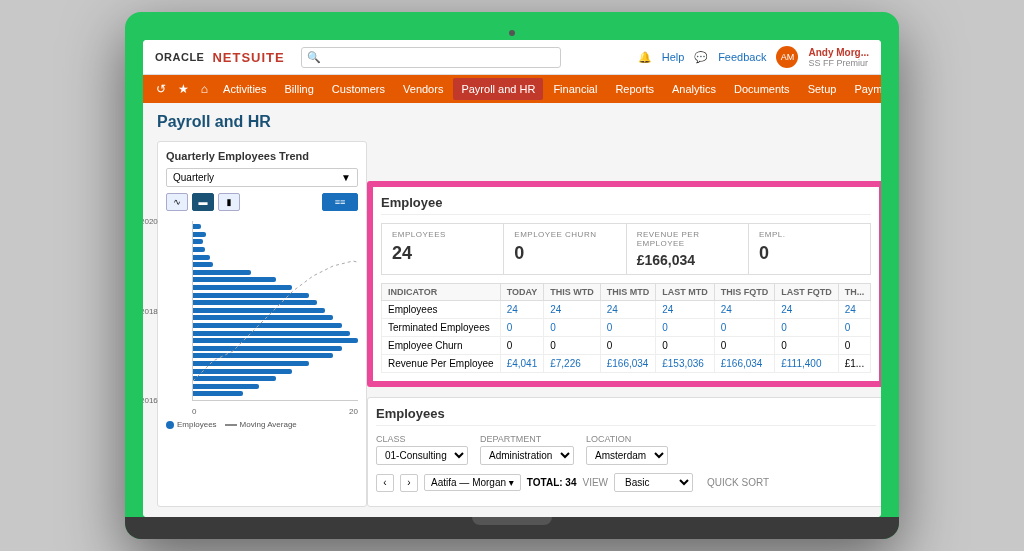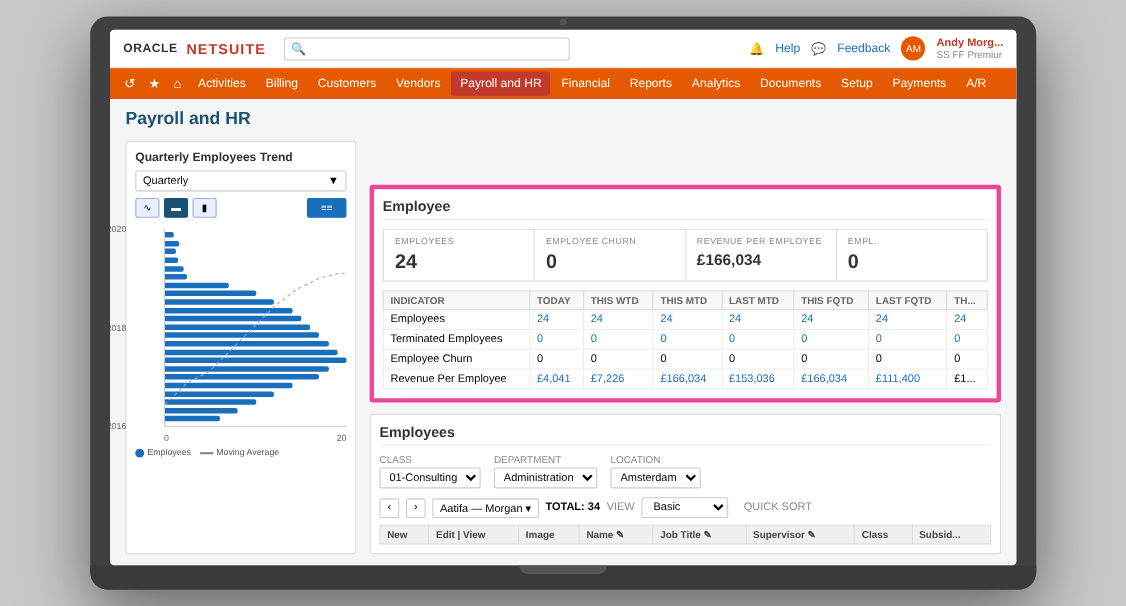--- a/index.html
+++ b/index.html
@@ -8,24 +8,24 @@
       font-family: Arial, sans-serif;
       font-size: 12px;
       display: flex;
       justify-content: center;
       align-items: center;
       min-height: 100vh;
       padding: 10px;
     }
 
     .laptop-frame {
-      width: 860px;
-      background: #404040;
+      width: 774px;
+      background: #22c55e;
       border-radius: 16px;
-      padding: 2px 18px 0 18px;
+      padding: 18px 18px 0 18px;
       box-shadow: 0 20px 60px rgba(0,0,0,0.5);
     }
 
     .laptop-screen {
       background: #fff;
       border-radius: 4px;
       overflow: hidden;
       width: 100%;
     }
 
@@ -165,21 +165,21 @@
 
     .page-title {
       font-size: 16px;
       font-weight: bold;
       color: #1a5276;
       margin-bottom: 10px;
     }
 
     .two-col {
       display: flex;
-      gap: 12px;
+      gap: 0;
     }
 
     
     .chart-panel {
       width: 210px;
       background: #fff;
       border: 1px solid #ddd;
       border-radius: 3px;
       padding: 8px;
       flex-shrink: 0;
@@ -314,21 +314,21 @@
     
     .right-panel {
       flex: 1;
       display: flex;
       flex-direction: column;
       gap: 10px;
     }
 
     .section-card {
       background: #fff;
-      border: 4px solid #ec4899;
+      border: 6px solid #ec4899;
       border-radius: 3px;
       padding: 8px;
       margin-top: 40px;
     }
 
     .section-header {
       font-size: 13px;
       font-weight: bold;
       color: #333;
       margin-bottom: 8px;
@@ -780,36 +780,20 @@
               <button class="btn-small">Aatifa — Morgan ▾</button>
               <span style="font-weight:bold;">TOTAL: 34</span>
               <span style="color:#888;">VIEW</span>
               <select class="view-select">
                 <option>Basic</option>
                 <option>Advanced</option>
               </select>
               <span style="color:#888;margin-left:8px;">QUICK SORT</span>
             </div>
 
-            <table class="employees-table">
-              <thead>
-                <tr>
-                  <th>New</th>
-                  <th>Edit | View</th>
-                  <th>Image</th>
-                  <th>Name <span style="cursor:pointer;">✎</span></th>
-                  <th>Job Title <span style="cursor:pointer;">✎</span></th>
-                  <th>Supervisor <span style="cursor:pointer;">✎</span></th>
-                  <th>Class</th>
-                  <th>Subsid...</th>
-                </tr>
-              </thead>
-              <tbody>
-              </tbody>
-            </table>
           </div>
 
         </div>
       </div>
     </div>
 
   </div>
   <div class="laptop-base"></div>
 </div>
 

